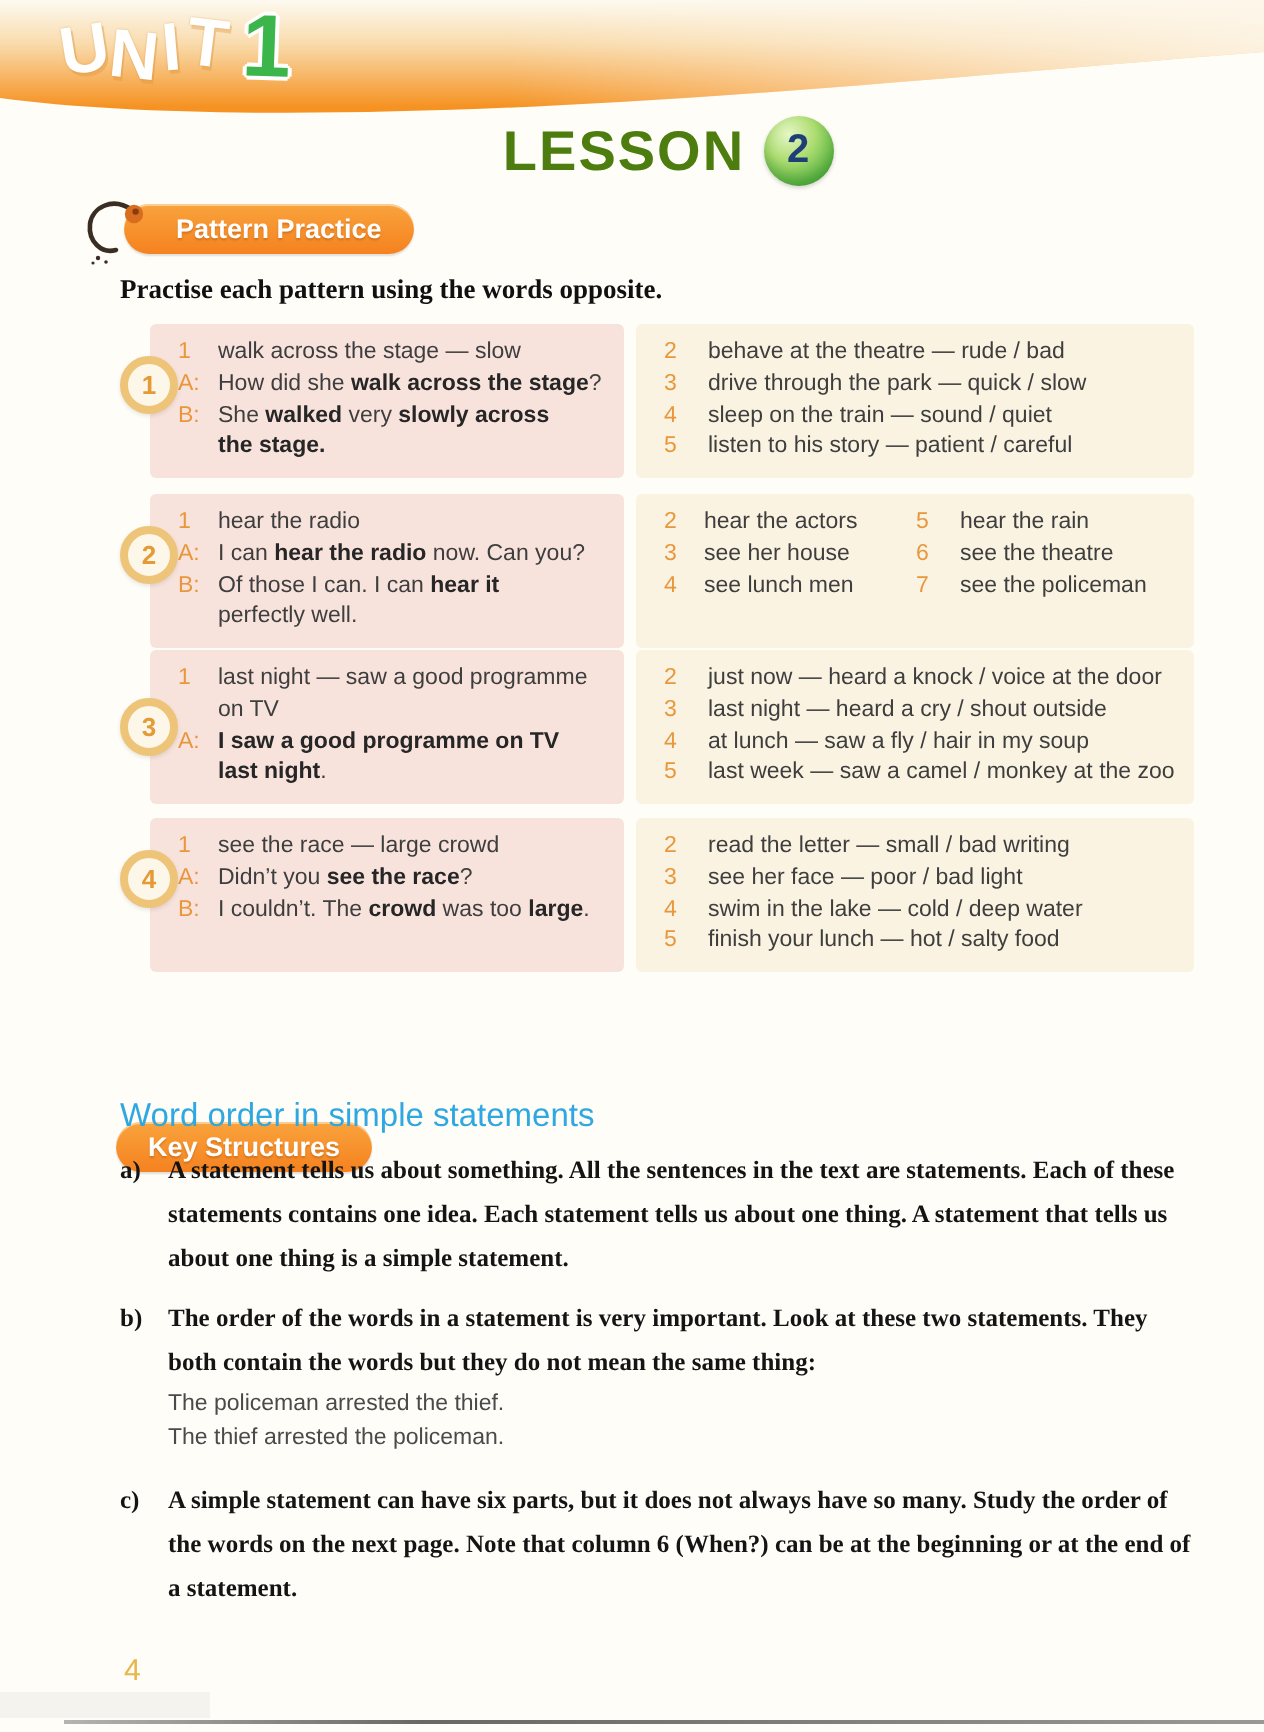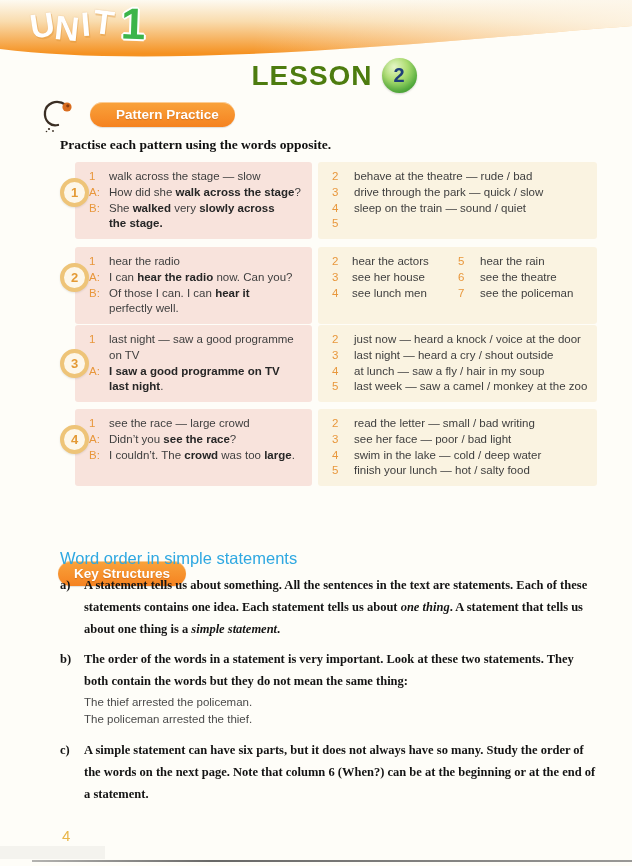--- a/index.html
+++ b/index.html
@@ -48,21 +48,21 @@
     display:inline-block;
     background: linear-gradient(#f9a33c, #f58220);
     color:#fff; font-weight:bold; font-size:13.5px;
     padding:5px 16px; border-radius:14px;
     box-shadow: inset 0 1px 0 rgba(255,255,255,.45), 0 1px 1px rgba(0,0,0,.12);
     text-shadow: 0 1px 1px rgba(150,70,0,.35);
     white-space:nowrap;
   }
   .pp-row { position:absolute; top:94px; left:40px; display:flex; align-items:center; }
   .pp-icon { position:relative; z-index:2; margin-right:-14px; margin-top:2px; }
-  .pp-row .badge { padding-left:26px;margin-left:28px; }
+  .pp-row .badge { padding-left:26px; }
   
   .instruction {
     position:absolute; top:137px; left:60px;
     font-family:Liberation Serif, serif; font-weight:bold;
     font-size:13.5px; color:#101010;
   }
   
   .block { position:absolute; left:75px; width:522px; display:flex; gap:6px; align-items:stretch; }
   .left-box {
     width:237px; background:#f8e3dc; border-radius:3px;
@@ -71,21 +71,21 @@
   .right-box {
     width:279px; background:#faf3e1; border-radius:3px;
     padding:7px 0; flex:1;
   }
   .row { display:flex; line-height:15.8px; font-size:11.5px; color:#3e3e3e; white-space:nowrap; }
   .left-box .row { padding-left:14px; }
   .right-box .row { padding-left:14px; }
   .pfx { flex:0 0 20px; color:#e8973c; }
   .right-box .pfx { flex:0 0 22px; }
   .b { font-weight:bold; color:#262626; }
-  .i { font-style:italic; }
+  .i { }
   .two-col { display:flex; padding:7px 0; }
   .col-a { flex:0 0 140px; }
   .col-a .row { padding-left:14px; } .col-a .pfx { flex:0 0 20px; }
   .col-b { flex:1; }
   .col-b .row { padding-left:0; } .col-b .pfx { flex:0 0 22px; }
   .circle-num {
     position:absolute; left:-15px;
     width:29px; height:29px; border:4px solid #eec478; border-radius:50%;
     background:#fdf7ea; color:#e49a35;
     font-size:13px; font-weight:bold;
@@ -194,20 +194,21 @@
       <div class="row">
           <span class="pfx">3</span>
           <span class="txt">drive through the park — quick / slow</span>
         </div>
       <div class="row">
           <span class="pfx">4</span>
           <span class="txt">sleep on the train — sound / quiet</span>
         </div>
       <div class="row">
           <span class="pfx">5</span>
+          <span class="txt">listen to his story — patient / careful</span>
         </div>
     </div>
   </section>
 
   <section class="block" style="top:247px">
     <div class="left-box">
       <div class="circle-num" style="top:16px">2</div>
       <div class="row">
           <span class="pfx">1</span>
           <span class="txt"><span>hear the radio</span></span>
@@ -341,22 +342,22 @@
   <div class="para para-a">
     <span class="plabel">a)</span>
     <span class="ptext"><span>A statement tells us about something. All the sentences in the text are statements. Each of these statements contains one idea. Each statement tells us about </span><span class="i">one thing</span><span>. A statement that tells us about one thing is a </span><span class="i">simple statement</span><span>.</span></span>
   </div>
   <div class="para para-b">
     <span class="plabel">b)</span>
     <span class="ptext"><span>The order of the words in a statement is very important. Look at these two statements. They both contain the words but they do not mean the same thing:</span></span>
   </div>
 
   <div class="examples">
+    <div>The policeman arrested the thief.</div>
     <div>The thief arrested the policeman.</div>
-    <div>The policeman arrested the thief.</div>
   </div>
 
   <div class="para para-c">
     <span class="plabel">c)</span>
     <span class="ptext"><span>A simple statement can have six parts, but it does not always have so many. Study the order of the words on the next page. Note that column 6 (When?) can be at the beginning or at the end of a statement.</span></span>
   </div>
 
   <div class="page-num">4</div>
   <div class="smudge"></div>
   <div class="edge-line"></div>

